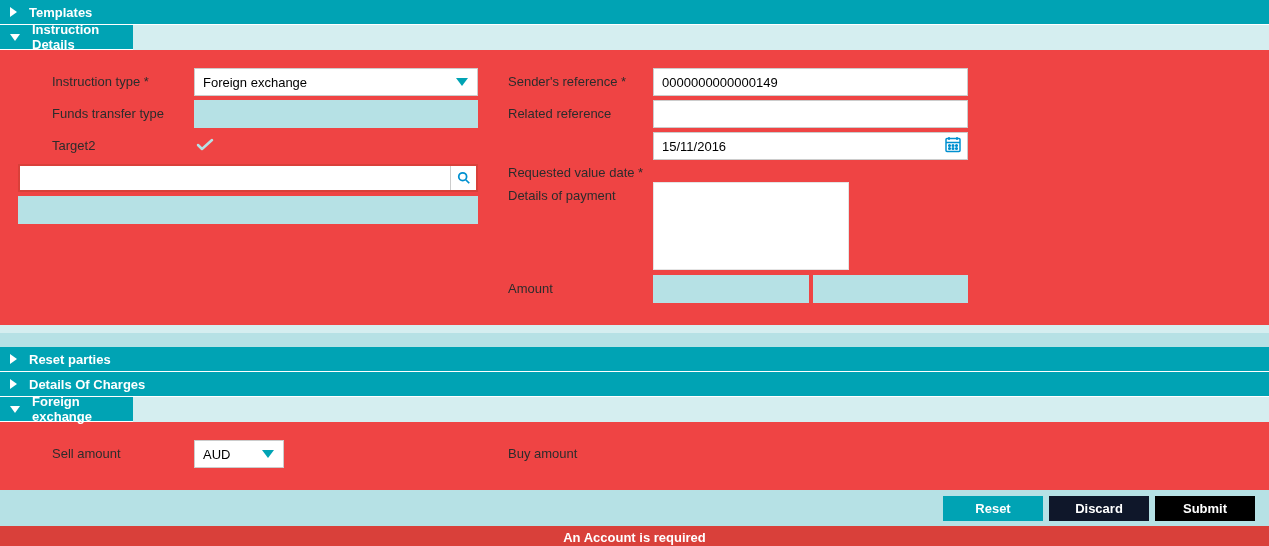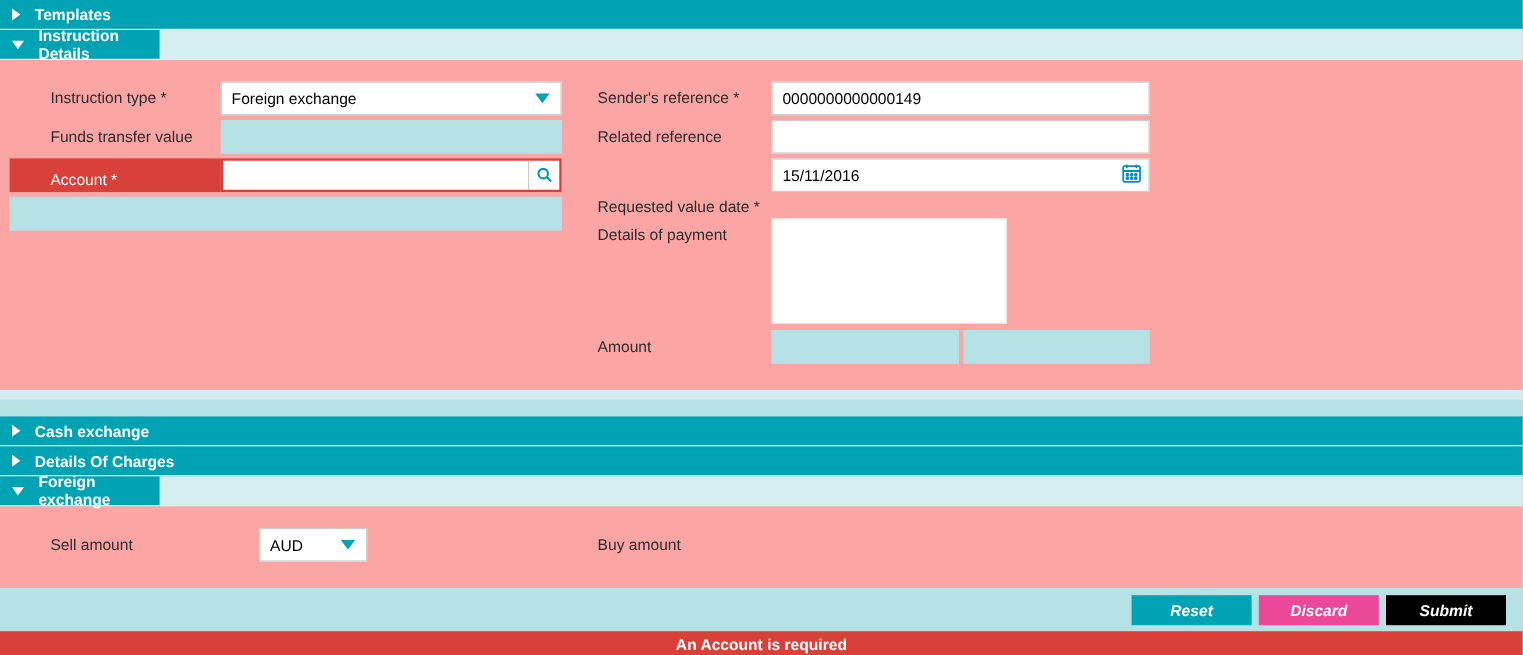--- a/index.html
+++ b/index.html
@@ -2,21 +2,21 @@
 <html><head>
 <meta charset="utf-8">
 <style>
   * { box-sizing: border-box; margin: 0; padding: 0; font-family: Arial, Helvetica, sans-serif; }
   body { background: #d5eef0; font-size: 13px; color: #2c2c2c; width: 1269px; }
   .section-hdr { background: #00a3b4; color: #fff; height: 25px; display: flex; align-items: center; padding: 0 10px; border-bottom: 1px solid #fff; cursor: pointer; font-weight: bold; font-size: 13px; }
   .section-hdr.sub { width: 133px; }
   .tri { display: inline-block; width: 0; height: 0; margin-right: 12px; }
   .tri.right { border-top: 5px solid transparent; border-bottom: 5px solid transparent; border-left: 7px solid #fff; }
   .tri.down { border-left: 5px solid transparent; border-right: 5px solid transparent; border-top: 7px solid #fff; }
-  .panel { background: #fca5a5; padding: 18px 0 18px 8px; }
+  .panel { background: #ef4444; padding: 18px 0 18px 18px; }
   .cols { display: flex; }
   .col { width: 460px; }
   .col1 { margin-left: 0; }
   .col2 { margin-left: 30px; }
   .row { display: flex; align-items: flex-start; min-height: 30px; margin-bottom: 2px; }
   .row .label { width: 176px; padding-left: 34px; padding-top: 6px; color: #2c2c2c; }
   .row .label.error-lbl { background: #d9403a; color: #fff; height: 28px; display:flex; align-items:center; }
   .row .ctrl { flex: 1; }
   .inp { height: 28px; width: 100%; border: 1px solid #ccc; background: #fff; padding: 0 8px; font-size: 13px; outline: none; }
   .inp.disabled { background: #b6e1e5; border: 1px solid #b6e1e5; }
@@ -28,27 +28,27 @@
   .acct-wrap .search { width:26px; border-left:1px solid #ccc; display:flex; align-items:center; justify-content:center; background:#fff; cursor:pointer;}
   .search svg { width:14px; height:14px; stroke:#0090d0; fill:none; stroke-width:2;}
   .date-wrap { position:relative; }
   .date-wrap input { padding-right:30px; }
   .cal-icon { position:absolute; right:6px; top:50%; transform:translateY(-50%); cursor:pointer;}
   .cal-icon svg { width:18px; height:18px; stroke:#0090d0; fill:#fff; stroke-width:1.5;}
   .amt-wrap { display:flex; gap:4px;}
   .amt-wrap .inp { flex:1;}
   .amt-cur { width:64px;}
   .textarea { width: 196px; height: 88px; border:1px solid #e4e4e4; background:#fff; resize:none; padding:6px; font-size:13px;}
-  .fx-row .ctrl { display:flex; gap:4px;margin-left:32px; }
+  .fx-row .ctrl { display:flex; gap:4px; }
   .cur-sel { width:90px; position:relative;}
   .fx-amt { flex:1; }
   .bottom-bar { background:#b6e1e5; height:36px; display:flex; justify-content:flex-end; align-items:center; gap:6px; padding-right:14px;}
-  .btn { height:25px; min-width:100px; border:none; color:#fff; font-size:13px; font-weight:bold; cursor:pointer; padding:0 18px;font-style:italic;}
+  .btn { height:25px; min-width:100px; border:none; color:#fff; font-size:13px; font-weight:bold; cursor:pointer; padding:0 18px;}
   .btn.reset { background:#00a3b4;}
-  .btn.discard { background:#ec4899;}
+  .btn.discard { background:#0f172a;}
   .btn.submit { background:#000000;}
   .error-bar { background:#d9403a; color:#fff; text-align:center; height:24px; line-height:24px; font-weight:bold; font-size:13px;}
   .spacer-bar { background:#b6e1e5; height:14px; margin-top:8px;}
 </style>
 </head>
 <body>
 
 <div class="section-hdr">
   <span class="tri right"></span>
   <span>Templates</span>
@@ -63,25 +63,34 @@
   <div class="cols">
     <div class="col col1">
       <div class="row">
         <div class="label">Instruction type *</div>
         <div class="ctrl select-wrap">
           <input class="inp" readonly="" value="Foreign exchange" style="">
           <span class="caret"></span>
         </div>
       </div>
       <div class="row">
-        <div class="label">Funds transfer value</div>
+        <div class="label">Funds transfer type</div>
         <div class="ctrl"><input class="inp disabled" readonly="" value="" style=""></div>
       </div>
       <div class="row">
-        <div class="label error-lbl">Account *</div>
+        <div class="label">Target2</div>
+        <div class="ctrl">
+          <span class="chk">
+            <svg width="18" height="14" viewBox="0 0 18 14">
+                <path d="M2 7 L6 11 L16 2" stroke="#b6e1e5" stroke-width="2.5" fill="none" stroke-linecap="round" stroke-linejoin="round"></path>
+              </svg>
+          </span>
+        </div>
+      </div>
+      <div class="row">
         <div class="ctrl">
           <div class="acct-wrap">
             <input value="" style="">
             <div class="search">
               <svg viewBox="0 0 16 16">
                   <circle cx="6.5" cy="6.5" r="4.5"></circle>
                   <line x1="10" y1="10" x2="14" y2="14"></line>
                 </svg>
             </div>
           </div>
@@ -133,21 +142,21 @@
         </div>
       </div>
     </div>
   </div>
 </div>
 
 <div class="spacer-bar"></div>
 
 <div class="section-hdr">
   <span class="tri right"></span>
-  <span>Cash exchange</span>
+  <span>Reset parties</span>
 </div>
 
 <div class="section-hdr">
   <span class="tri right"></span>
   <span>Details Of Charges</span>
 </div>
 
 <div class="section-hdr sub">
   <span class="tri down"></span>
   <span>Foreign exchange</span>

